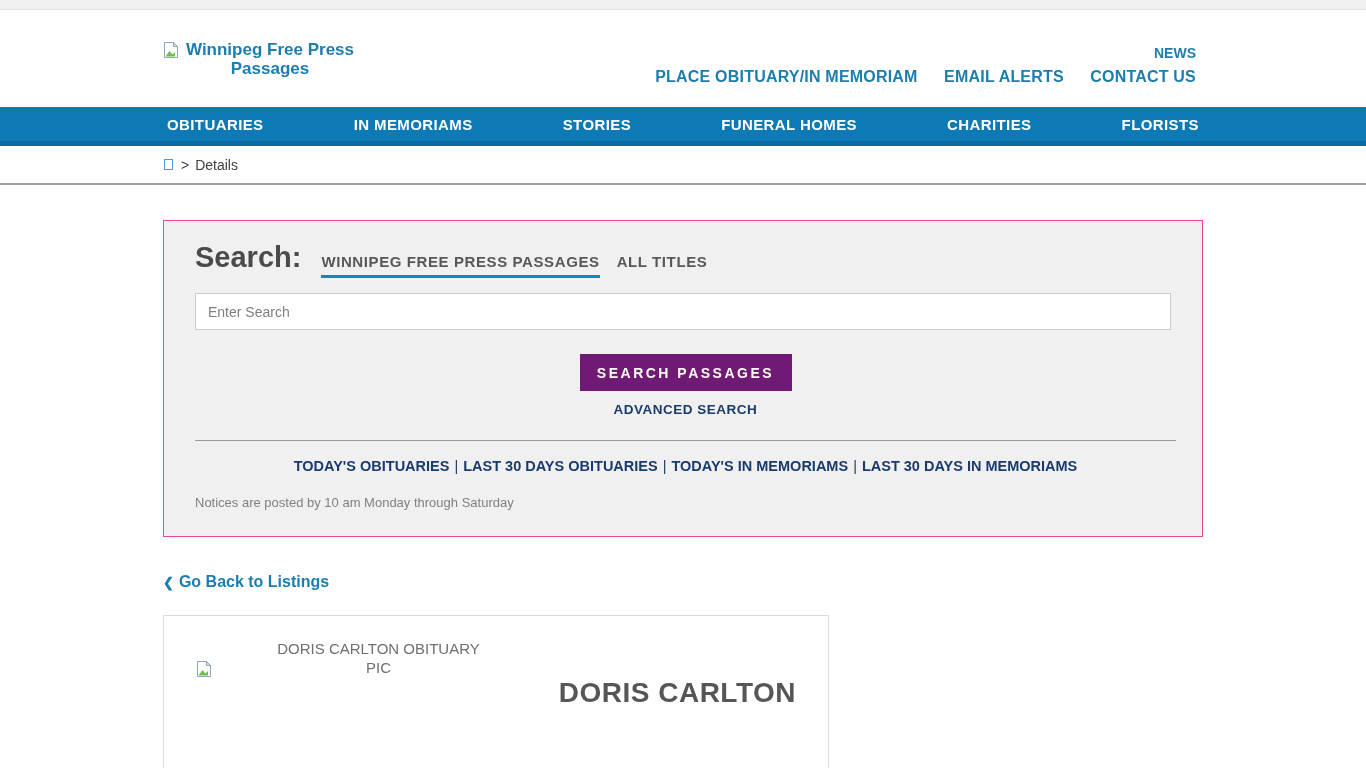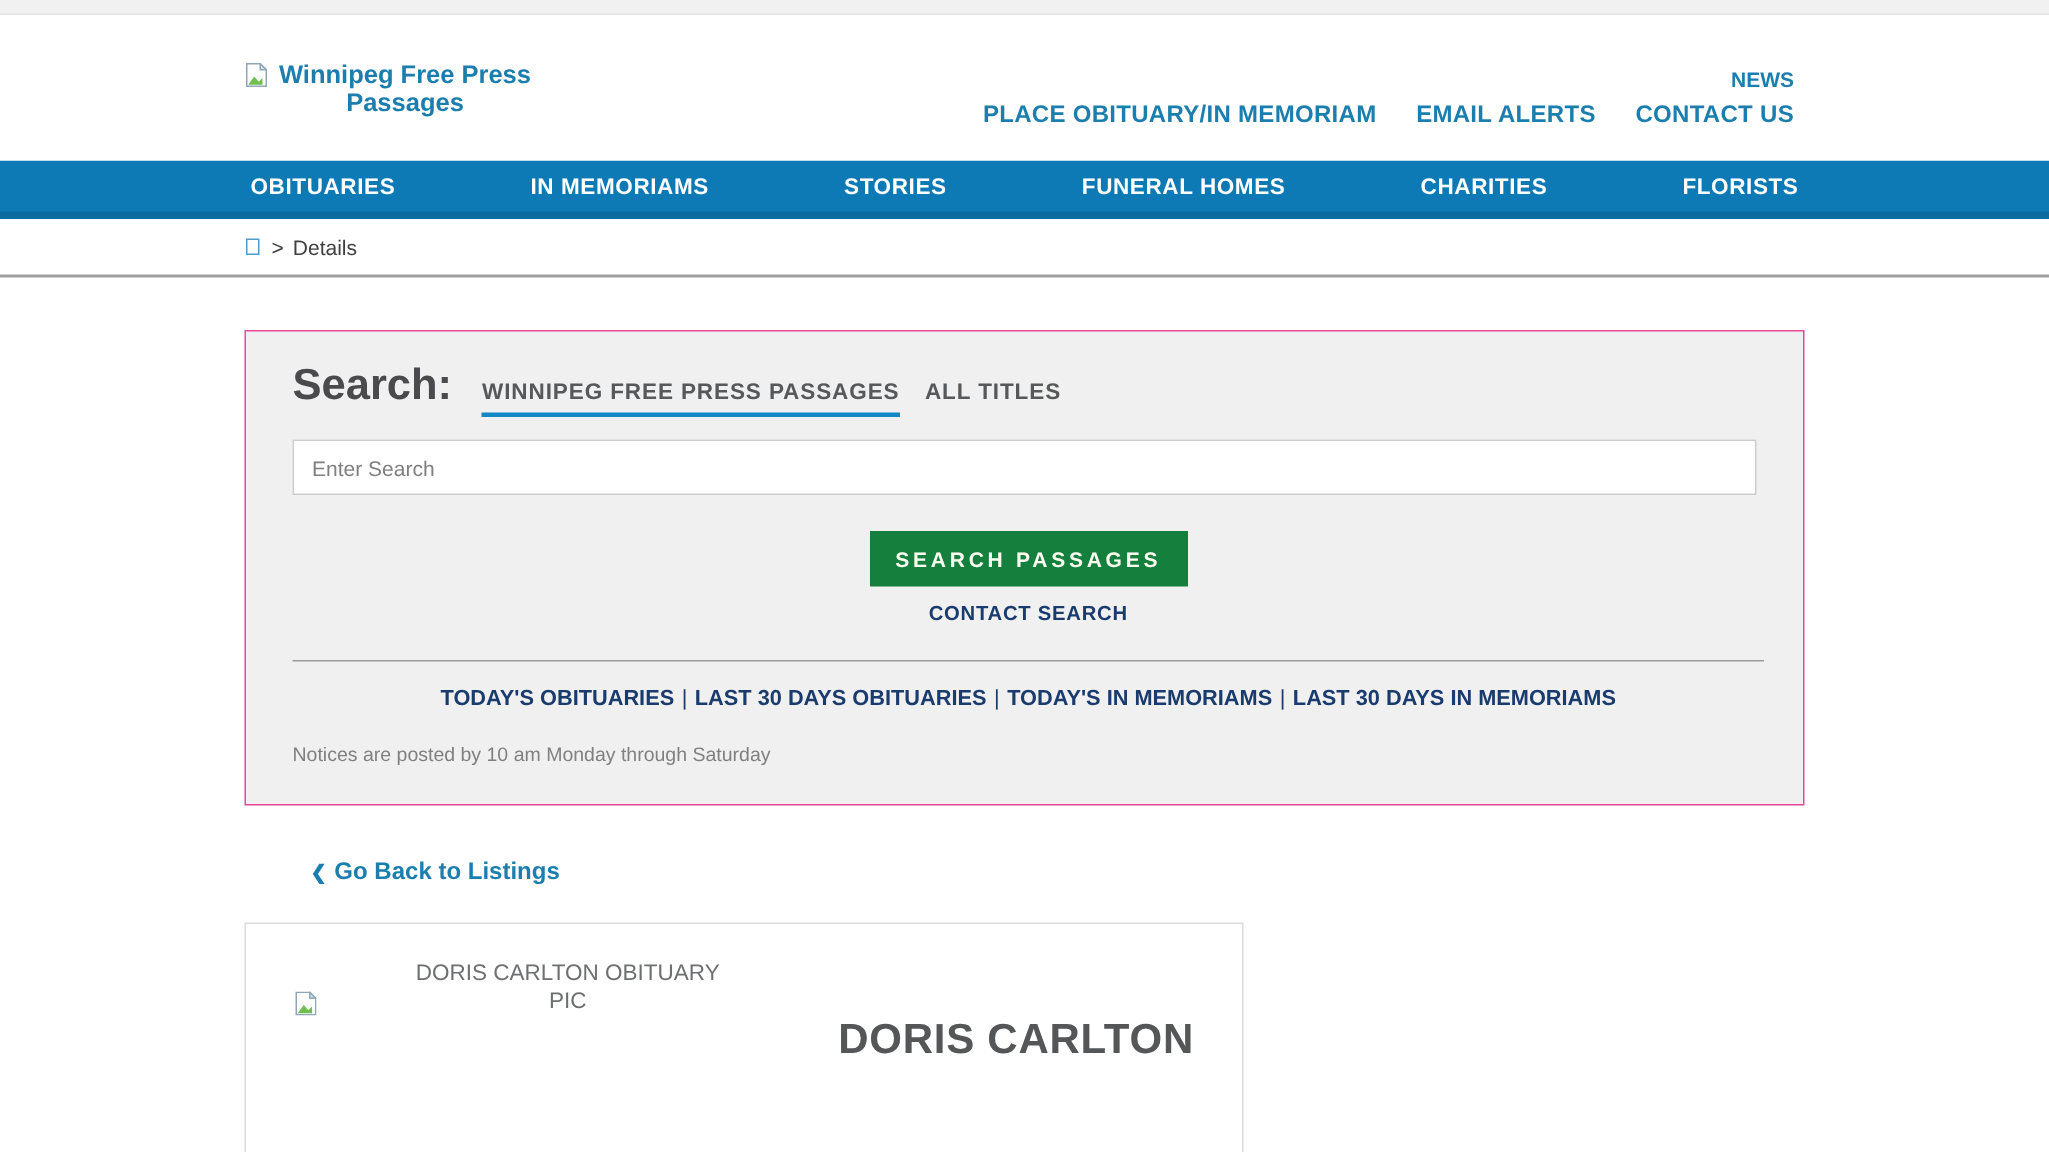--- a/index.html
+++ b/index.html
@@ -64,35 +64,35 @@
   }
   .search-tab.active { border-bottom: 3px solid #1287c5; }
   .search-input {
     display: block; width: 976px; height: 37px; margin-top: 15px;
     border: 1px solid #cccccc; background: #fff; padding: 0 12px;
     font-size: 14px; color: #333; font-family: "Liberation Sans", sans-serif;
   }
   .search-input::placeholder { color: #7f7f7f; opacity: 1; }
   .search-btn {
     display: block; margin: 24px auto 0 auto; width: 212px; height: 37px;
-    background: #15803d; color: #fffef2; border: none; cursor: pointer;
+    background: #701a75; color: #fffef2; border: none; cursor: pointer;
     font-size: 14px; font-weight: bold; letter-spacing: 2.5px;
     font-family: "Liberation Sans", sans-serif;
   }
   .advanced-link { text-align: center; margin-top: 9px; }
   .advanced-link a { color: #1a3b6d; font-size: 13.5px; font-weight: bold; letter-spacing: 0.5px; }
   .panel-divider { margin: 22px 0 0 0; border: none; border-top: 1px solid #9b9b9b; }
   .quick-links { text-align: center; margin-top: 17px; font-size: 14.5px; font-weight: bold; }
   .quick-links a { color: #1a3b6d; }
   .quick-links .sep { color: #1a3b6d; font-weight: normal; margin: 0 5px; }
   .notice { margin-top: 21px; color: #808080; font-size: 13px; }
 
   
   .back-link-row { margin: 36px 0 0 163px; }
-  .back-link { color: #1b7eae; font-size: 16px; font-weight: bold; margin-left: 44px; }
+  .back-link { color: #1b7eae; font-size: 16px; font-weight: bold; }
   .back-link .chev { font-size: 13px; margin-right: 5px; }
 
   
   .obit-card {
     margin: 24px 0 0 163px; width: 666px; height: 220px;
     border: 1px solid #dcdcdc; background: #fff;
     padding: 23px 32px 0 32px;
   }
   .obit-photo { display: flex; align-items: flex-end; float: left; }
   .obit-photo .broken-img { margin-top: 1px; }
@@ -158,21 +158,21 @@
   <div class="search-head">
     <span class="search-title">Search:</span>
     <div class="search-tabs">
       <a class="search-tab active">WINNIPEG FREE PRESS PASSAGES</a>
       <a class="search-tab">ALL TITLES</a>
     </div>
   </div>
   <input class="search-input" type="text" placeholder="Enter Search" style="">
   <button class="search-btn">SEARCH PASSAGES</button>
   <div class="advanced-link">
-    <a>CONTACT SEARCH</a>
+    <a>ADVANCED SEARCH</a>
   </div>
   <hr class="panel-divider">
   <div class="quick-links">
     <a>TODAY'S OBITUARIES</a><span class="sep">|</span><a>LAST 30 DAYS OBITUARIES</a><span class="sep">|</span><a>TODAY'S IN MEMORIAMS</a><span class="sep">|</span><a>LAST 30 DAYS IN MEMORIAMS</a>
   </div>
   <div class="notice">Notices are posted by 10 am Monday through Saturday</div>
 </div>
 
 <div class="back-link-row">
   <a class="back-link"><span class="chev">❮</span><span>Go Back to Listings</span></a>

